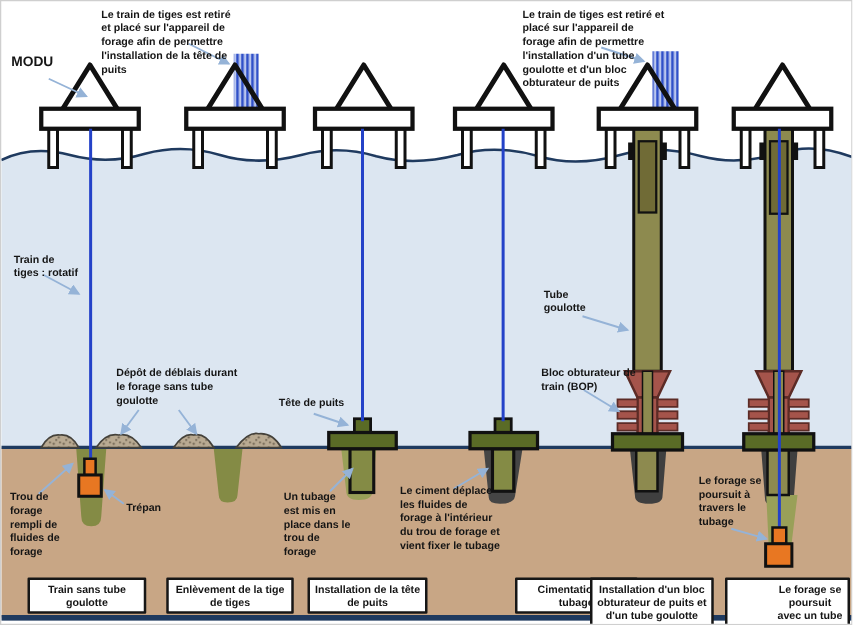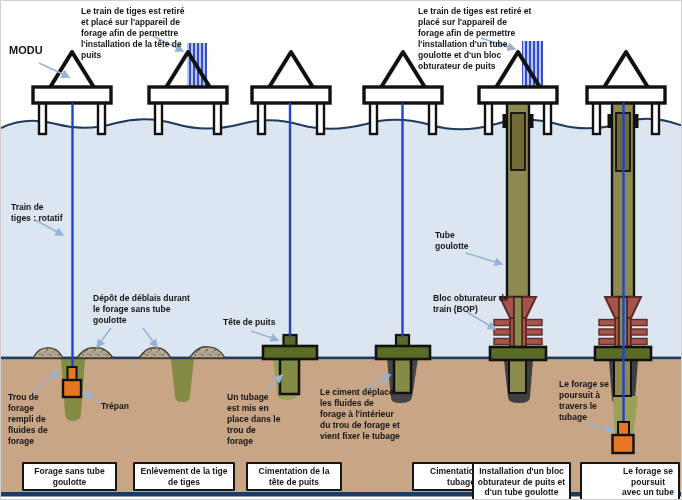--- a/index.html
+++ b/index.html
@@ -218,20 +218,20 @@
 <div class="lbl" style="left:92px;top:292px;width:106px;">Dépôt de déblais durant le forage sans tube goulotte</div>
 <div class="lbl" style="left:222px;top:316px;width:70px;">Tête de puits</div>
 <div class="lbl" style="left:226px;top:391px;width:56px;">Un tubage est mis en place dans le trou de forage</div>
 <div class="lbl" style="left:319px;top:386px;width:82px;">Le ciment déplace les fluides de forage à l'intérieur du trou de forage et vient fixer le tubage</div>
 <div class="lbl" style="left:434px;top:229px;width:46px;">Tube goulotte</div>
 <div class="lbl" style="left:432px;top:292px;width:86px;">Bloc obturateur de train (BOP)</div>
 <div class="lbl" style="left:558px;top:378px;width:58px;">Le forage se poursuit à travers le tubage</div>
 <div class="lbl" style="left:7px;top:391px;width:46px;">Trou de forage rempli de fluides de forage</div>
 <div class="lbl" style="left:100px;top:400px;width:45px;">Trépan</div>
 
-<div class="caption" style="left:21px;width:95px;">Forage sans tube goulotte</div>
+<div class="caption" style="left:21px;width:95px;">Train sans tube goulotte</div>
 <div class="caption" style="left:132px;width:102px;">Enlèvement de la tige de tiges</div>
-<div class="caption" style="left:245px;width:96px;">Cimentation de la tête de puits</div>
+<div class="caption" style="left:245px;width:96px;">Installation de la tête de puits</div>
 <div class="caption" style="left:372px;width:98px;margin-left:39px;">Cimentation du tubage</div>
 <div class="caption" style="left:471px;width:99px;">Installation d'un bloc obturateur de puits et d'un tube goulotte</div>
 <div class="caption" style="left:579px;width:100px;padding-left:39px;">Le forage se poursuit avec un tube goulotte</div>
 
 </div>
 
 </body></html>

